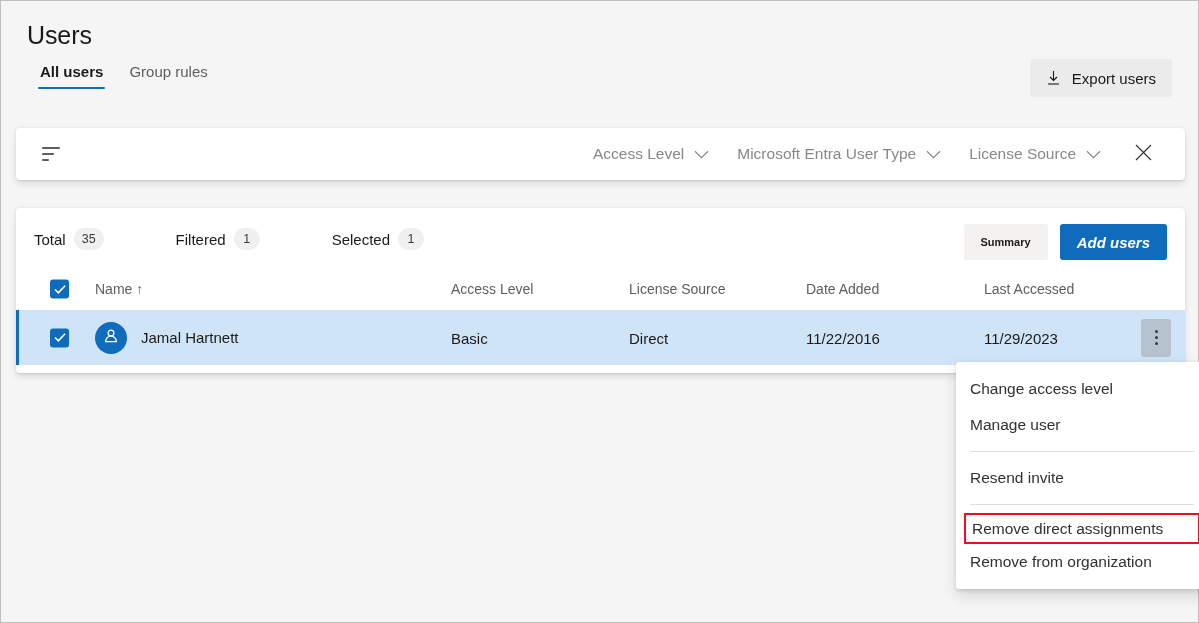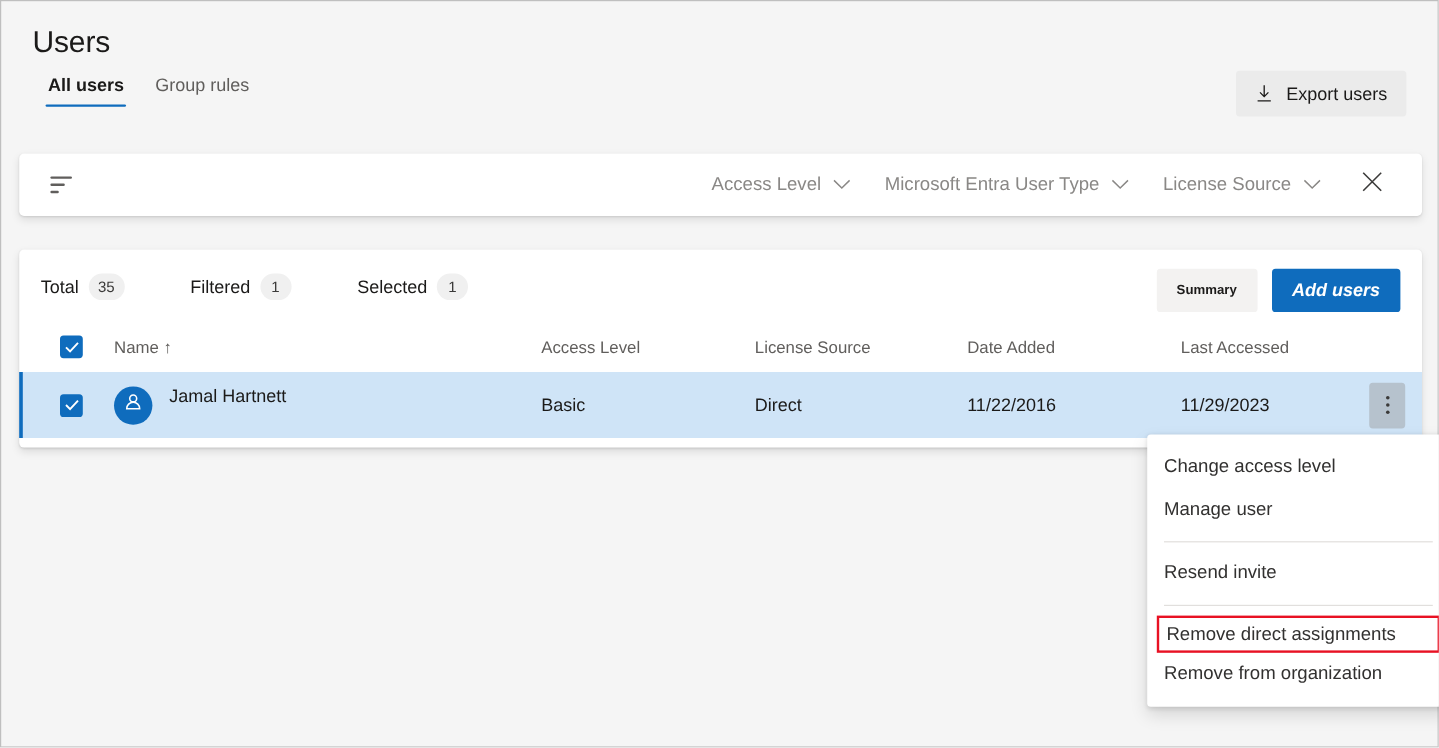--- a/index.html
+++ b/index.html
@@ -80,21 +80,21 @@
   .chev { display: block; }
   .filter-close {
     width: 40px; height: 40px; margin-left: 8px;
     display: flex; align-items: center; justify-content: center;
     cursor: pointer;
   }
 
   
   .stats {
     position: absolute; left: 18px; top: 20px;
-    display: flex; align-items: center; gap: 10px;
+    display: flex; align-items: center; gap: 27px;
   }
   .stat { display: flex; align-items: center; gap: 8px; }
   .stat-label { font-size: 15px; color: #1b1a19; }
   .stat-badge {
     min-width: 26px; height: 22px; padding: 0 8px;
     border-radius: 11px; background: #f0f0f0;
     display: flex; align-items: center; justify-content: center;
     font-size: 12.5px; color: #3b3a39;
   }
   .stat + .stat { margin-left: 12px; padding-left: 33px; }
@@ -139,21 +139,21 @@
   .col { position: absolute; top: 50%; transform: translateY(-50%); }
   .c-name   { left: 79px; }
   .c-access { left: 435px; }
   .c-lic    { left: 613px; }
   .c-date   { left: 790px; }
   .c-last   { left: 968px; }
 
   .th { font-size: 14px; color: #605e5c; white-space: nowrap; }
   .td { font-size: 15px; color: #1b1a19; white-space: nowrap; }
 
-  .name-cell { display: flex; align-items: flex-start; gap: 14px; }
+  .name-cell { display: flex; align-items: center; gap: 14px; }
   .avatar {
     width: 32px; height: 32px; border-radius: 50%;
     background: #0f6cbd;
     display: flex; align-items: center; justify-content: center;
     flex: 0 0 auto;
   }
   .kebab {
     position: absolute; right: 14px; top: 50%; transform: translateY(-50%);
     width: 30px; height: 38px; border-radius: 3px;
     background: #b6c2cd; cursor: pointer;

